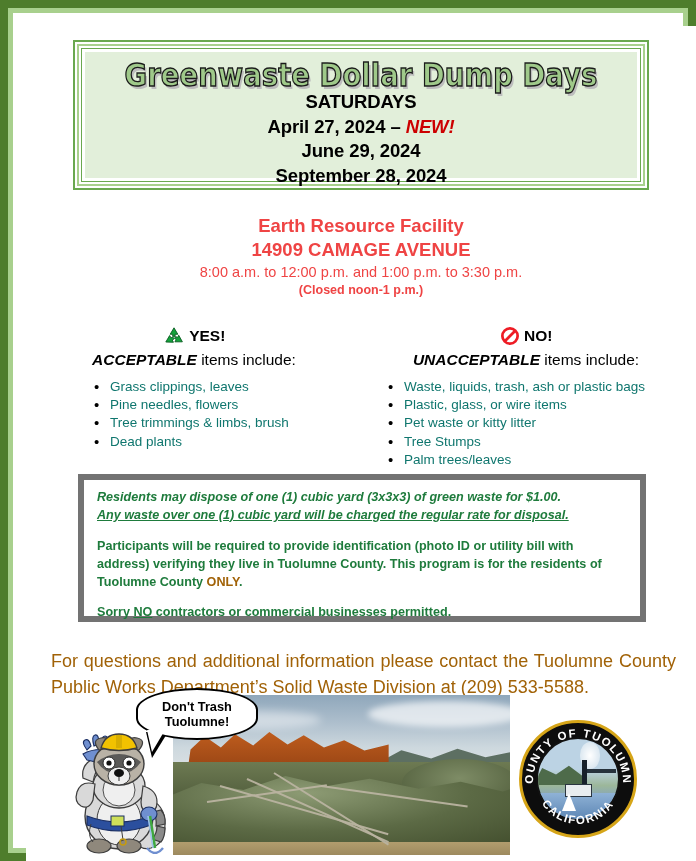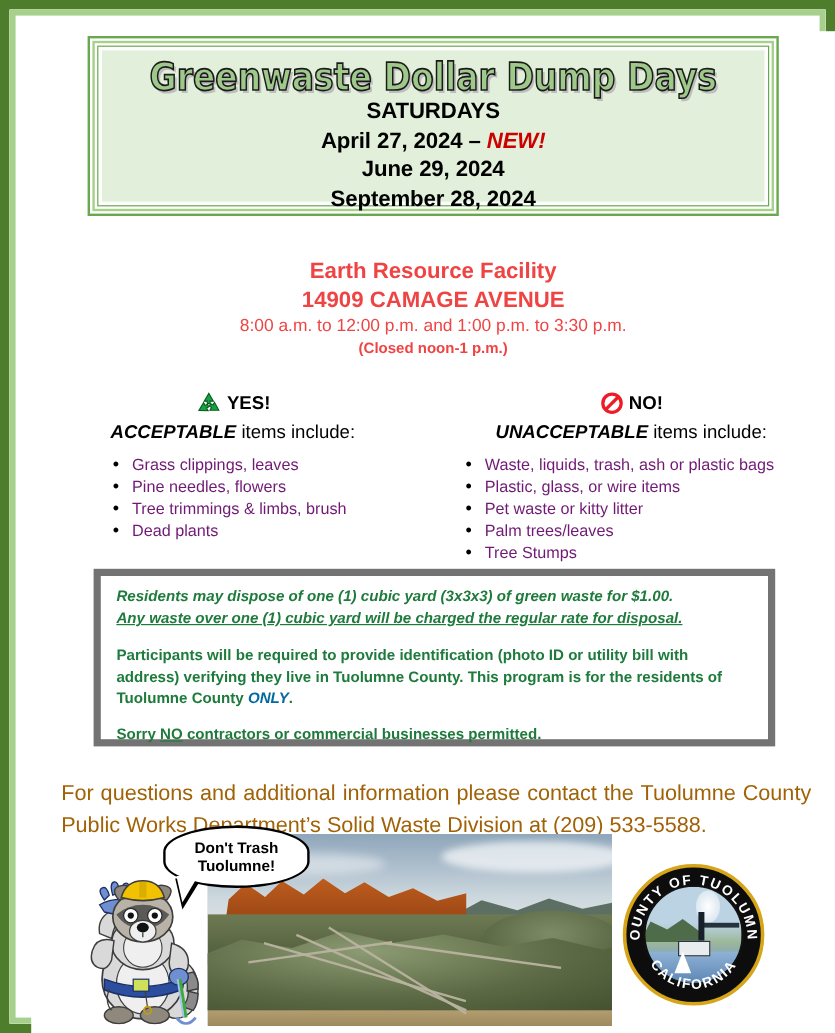--- a/index.html
+++ b/index.html
@@ -23,21 +23,21 @@
     background:#ffffff;
   }
   #sheet{
     position:absolute; left:13px; top:13px;
     width:670px; height:835px;
     background:#ffffff;
   }
 
   
   #header-box{
-    position:absolute; left:47px; top:4px; width:576px; height:150px;
+    position:absolute; left:47px; top:14px; width:576px; height:150px;
     border:2px solid #6aa84f;
     background:#ffffff;
     padding:2px;
   }
   #header-box-2{
     width:100%; height:100%;
     border:2px solid #a8d08d;
     padding:2px;
     background:#ffffff;
   }
@@ -102,21 +102,21 @@
   .col-sub{
     text-align:center; font-size:15.5px; color:#000; margin-top:1px;
     white-space:nowrap;
   }
   .col-sub b{ font-style:italic; font-weight:bold; }
 
   ul.items{
     margin:9px 0 0 0; padding:0; list-style:none;
   }
   ul.items li{
-    font-size:13.5px; color:#701a75; line-height:1.35;
+    font-size:13.5px; color:#0f766e; line-height:1.35;
     padding-left:20px; position:relative;
   }
   ul.items li:before{
     content:"\2022"; position:absolute; left:4px; top:-1px;
     font-size:15px; color:#000;
   }
   #col-accept ul.items{ margin-left:46px; }
   #col-reject ul.items{ margin-left:18px; }
 
   
@@ -126,21 +126,21 @@
     background:#ffffff;
     padding:9px 12px 8px 13px;
   }
   #policy p{
     margin:0; color:#1e7b3c; font-weight:bold;
     font-size:12.6px; line-height:1.42;
   }
   #policy .p-italic{ font-style:italic; }
   #policy .p-italic .u{ text-decoration:underline; display:inline-block; }
   #policy .spacer{ height:13px; }
-  #policy .only{ color:#0369a1;font-style:italic; }
+  #policy .only{ color:#a16207; }
   #policy .nou{ text-decoration:underline; }
 
   
   #contact{
     position:absolute; left:25px; top:622px; width:625px;
     font-size:18px; color:#a16207; line-height:1.45;
     text-align:justify;
   }
 
   
@@ -312,22 +312,22 @@
             </span>
             <span class="yn">NO!</span>
           </div>
           <div class="col-sub">
             <b>UNACCEPTABLE</b><span> items include:</span>
           </div>
           <ul class="items">
             <li>Waste, liquids, trash, ash or plastic bags</li>
             <li>Plastic, glass, or wire items</li>
             <li>Pet waste or kitty litter</li>
+            <li>Tree Stumps</li>
             <li>Palm trees/leaves</li>
-            <li>Tree Stumps</li>
           </ul>
         </div>
 
       </div>
 
       <div id="policy">
         <p class="p-italic">Residents may dispose of one (1) cubic yard (3x3x3) of green waste for $1.00.</p>
         <p class="p-italic">
           <span class="u">Any waste over one (1) cubic yard will be charged the regular rate for disposal.</span>
         </p>

